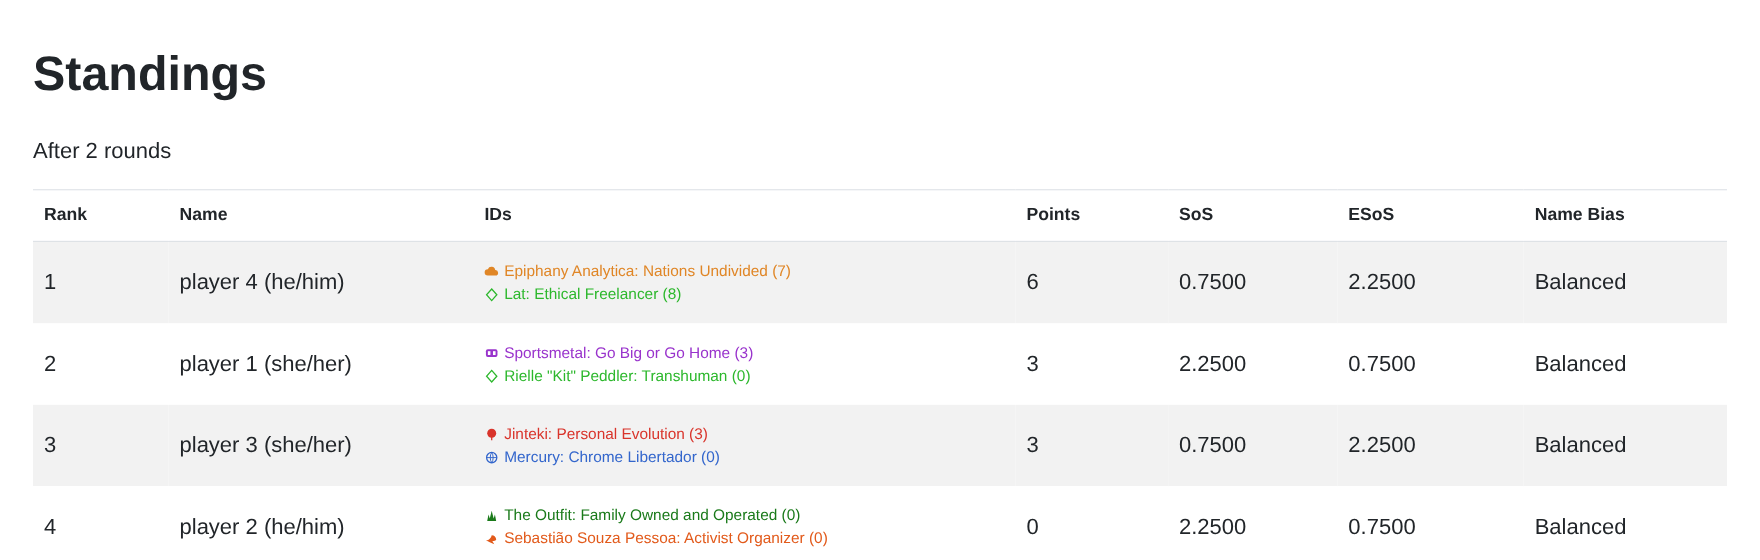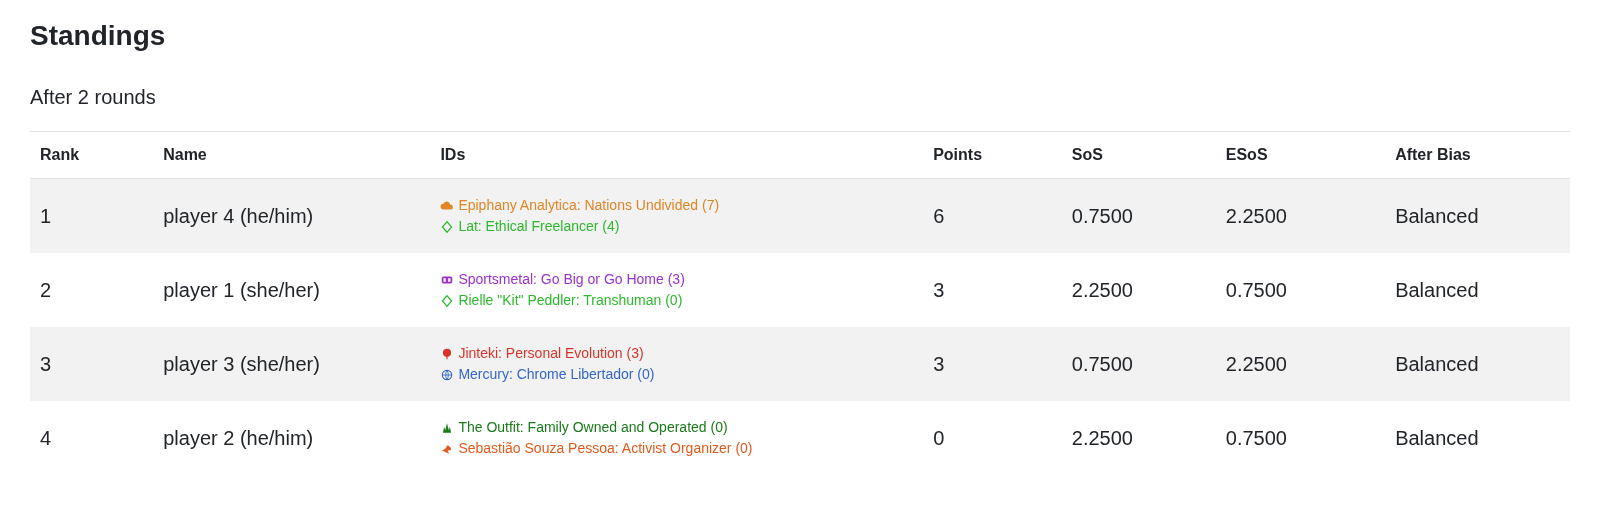--- a/index.html
+++ b/index.html
@@ -7,24 +7,25 @@
       margin: 0;
       padding: 0;
     }
     body {
       font-family: -apple-system, BlinkMacSystemFont, "Segoe UI", Helvetica, Arial, sans-serif;
       background: #fff;
       color: #212529;
       padding: 20px 30px;
     }
     .page-title {
-      font-size: 28px;
+      font-size: 44px;
       font-weight: 600;
       color: #212529;
       margin-bottom: 12px;
+      margin-top: 23px;
     }
     .sub-title {
       font-size: 20px;
       font-weight: 400;
       color: #212529;
       margin-bottom: 22px;
       margin-top: 34px;
     }
     table {
       width: 100%;
@@ -97,21 +98,21 @@
     <col class="col-bias">
   </colgroup>
   <thead>
     <tr>
       <th>Rank</th>
       <th>Name</th>
       <th>IDs</th>
       <th>Points</th>
       <th>SoS</th>
       <th>ESoS</th>
-      <th>After Bias</th>
+      <th>Name Bias</th>
     </tr>
   </thead>
   <tbody id="standings-body">
   <tr>
         <td>1</td>
         <td>player 4 (he/him)</td>
         <td>
           <div class="id-line" style="color: rgb(224, 134, 38);">
             <span class="id-icon">
               <svg viewBox="0 0 24 24">
@@ -119,21 +120,21 @@
               </svg>
             </span>
             <span>Epiphany Analytica: Nations Undivided (7)</span>
           </div>
           <div class="id-line" style="color: rgb(45, 184, 45);">
             <span class="id-icon">
               <svg viewBox="0 0 24 24">
                 <path fill="none" stroke="#2db82d" stroke-width="2" d="M12 3l8 9-8 9-8-9z"></path>
               </svg>
             </span>
-            <span>Lat: Ethical Freelancer (4)</span>
+            <span>Lat: Ethical Freelancer (8)</span>
           </div>
         </td>
         <td>6</td>
         <td>0.7500</td>
         <td>2.2500</td>
         <td>Balanced</td>
       </tr>
       <tr>
         <td>2</td>
         <td>player 1 (she/her)</td>

